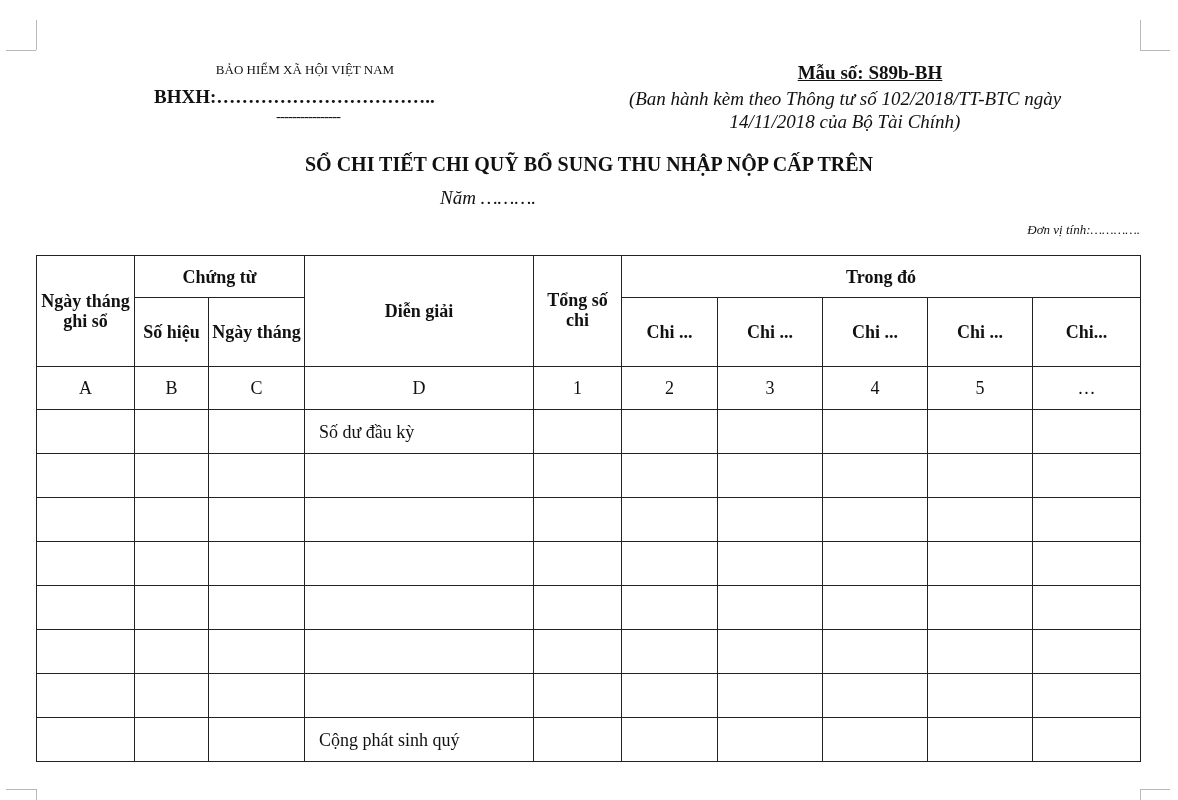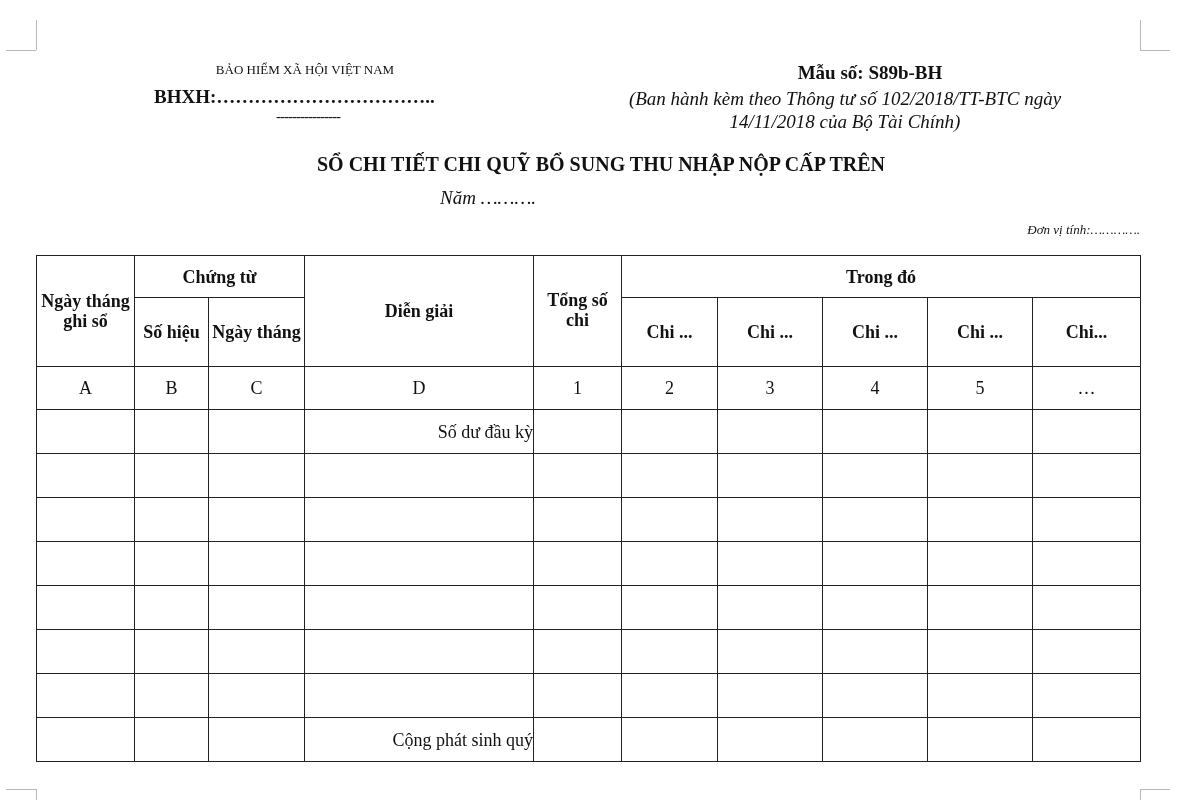--- a/index.html
+++ b/index.html
@@ -14,36 +14,36 @@
   .c-tr-h { left: 1140px; top: 50px; width: 30px; height: 0; border-width: 1px 0 0 0; }
   .c-bl { left: 36px; top: 789px; width: 0; height: 12px; border-width: 0 0 0 1px; }
   .c-bl-h { left: 6px; top: 789px; width: 30px; height: 0; border-width: 1px 0 0 0; }
   .c-br { left: 1140px; top: 789px; width: 0; height: 12px; border-width: 0 0 0 1px; }
   .c-br-h { left: 1140px; top: 789px; width: 30px; height: 0; border-width: 1px 0 0 0; }
 
   .abs { position: absolute; white-space: nowrap; }
   .agency { left: 160px; top: 62px; width: 290px; text-align: center; font-size: 13px; }
   .bhxh { left: 154px; top: 86px; font-size: 19px; font-weight: bold; }
   .dash { left: 248px; top: 108px; width: 120px; text-align: center; font-size: 15px; letter-spacing: -1px; }
-  .form-no { left: 620px; top: 62px; width: 500px; text-align: center; font-size: 19px; font-weight: bold; }
+  .form-no { left: 620px; top: 62px; width: 500px; text-align: center; font-size: 19px; font-weight: bold; text-decoration: underline; }
   .decree { left: 595px; top: 87px; width: 500px; text-align: center; font-size: 19px; font-style: italic; line-height: 23px; white-space: normal; }
-  .title { left: 192px; top: 153px; width: 818px; text-align: center; font-size: 20px; font-weight: bold; }
+  .title { left: 180px; top: 153px; width: 818px; text-align: center; font-size: 20px; font-weight: bold; }
   .year { left: 440px; top: 187px; width: 300px; text-align: left; font-size: 19px; font-style: italic; }
   .unit { left: 880px; top: 222px; width: 260px; text-align: right; font-size: 13px; font-style: italic; }
 
   table.ledger {
     position: absolute; left: 36px; top: 255px; border-collapse: collapse;
     table-layout: fixed; width: 1104px;
   }
   table.ledger td, table.ledger th {
     border: 1px solid #222; padding: 0; text-align: center; vertical-align: middle;
     font-size: 18px; line-height: 20px;
   }
   table.ledger th { font-weight: bold; }
-  table.ledger td.left { text-align: right; padding-left: 0; }
+  table.ledger td.left { text-align: left; padding-left: 14px; }
   .h1 { height: 42px; }
   .h2 { height: 69px; }
   .hl { height: 43px; }
   .r { height: 44px; }
 </style>
 </head>
 <body>
 
 <div class="corner c-tl"></div>
 <div class="corner c-tl-h"></div>

